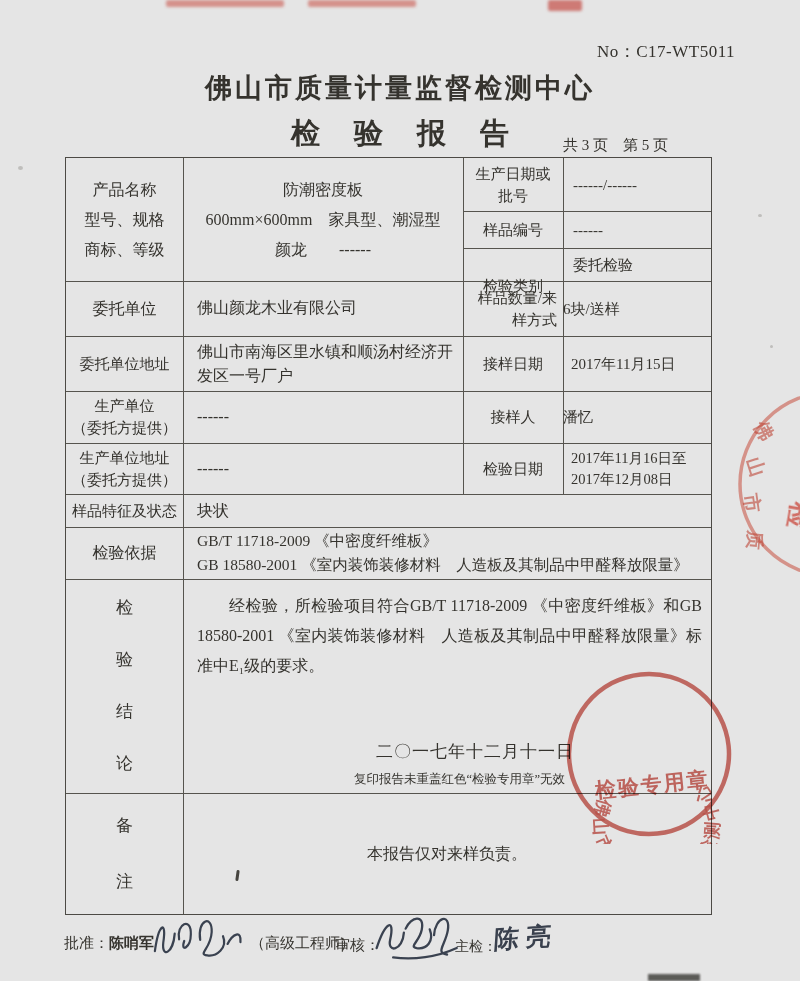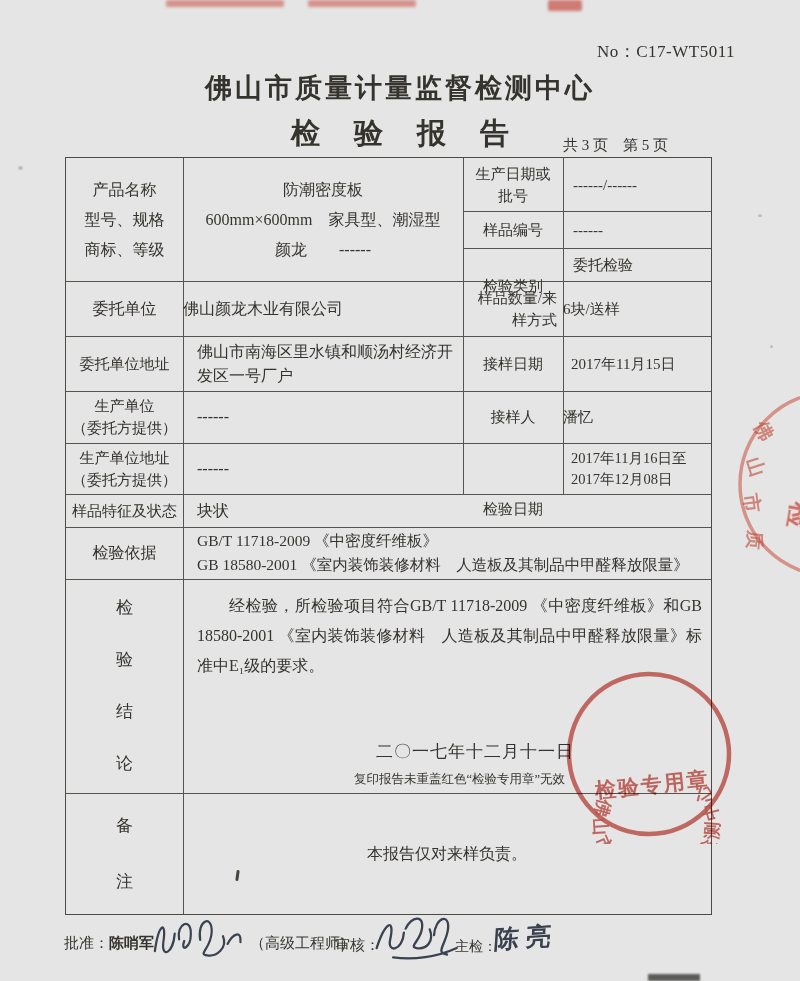--- a/index.html
+++ b/index.html
@@ -97,39 +97,39 @@
 600mm×600mm　家具型、潮湿型
 颜龙　　------</div>
     <div class="cell c-center small" style="left:397px;top:0;width:100px;height:53px;padding:0 6px;box-sizing:border-box;line-height:22px;">生产日期或批号</div>
     <div class="cell c-left small" style="left:497px;top:0;width:148px;height:53px;padding-left:10px;box-sizing:border-box;">------/------</div>
     <div class="cell c-center small" style="left:397px;top:53px;width:100px;height:37px;">样品编号</div>
     <div class="cell c-left small" style="left:497px;top:53px;width:148px;height:37px;padding-left:10px;box-sizing:border-box;">------</div>
     <div class="cell c-center small" style="left:397px;top:99px;width:100px;height:33px;margin-top:12px;">检验类别</div>
     <div class="cell c-left small" style="left:497px;top:90px;width:148px;height:33px;padding-left:10px;box-sizing:border-box;">委托检验</div>
 
     <div class="cell c-center lab" style="left:0;top:123px;width:117px;height:55px;">委托单位</div>
-    <div class="cell c-left" style="left:117px;top:123px;width:280px;height:55px;box-sizing:border-box;">佛山颜龙木业有限公司</div>
+    <div class="cell c-left" style="left:117px;top:123px;width:280px;height:55px;padding-left:14px;box-sizing:border-box;font-family:Liberation Mono, monospace;">佛山颜龙木业有限公司</div>
     <div class="cell c-center small" style="left:397px;top:123px;width:100px;height:55px;padding:0 6px;box-sizing:border-box;line-height:22px;text-align:right;">样品数量/来样方式</div>
     <div class="cell c-left small" style="left:497px;top:123px;width:148px;height:55px;box-sizing:border-box;">6块/送样</div>
 
     <div class="cell c-center small" style="left:0;top:178px;width:117px;height:55px;">委托单位地址</div>
     <div class="cell c-left" style="left:117px;top:178px;width:280px;height:55px;padding:2px 4px 2px 14px;box-sizing:border-box;line-height:24px;">佛山市南海区里水镇和顺汤村经济开发区一号厂户</div>
     <div class="cell c-center small" style="left:397px;top:178px;width:100px;height:55px;">接样日期</div>
     <div class="cell c-left small" style="left:497px;top:178px;width:148px;height:55px;padding-left:8px;box-sizing:border-box;">2017年11月15日</div>
 
     <div class="cell c-center pre small" style="left:0;top:233px;width:117px;height:52px;line-height:22px;">生产单位
 （委托方提供）</div>
     <div class="cell c-left" style="left:117px;top:233px;width:280px;height:52px;padding-left:14px;box-sizing:border-box;">------</div>
     <div class="cell c-center small" style="left:397px;top:233px;width:100px;height:52px;">接样人</div>
     <div class="cell c-left small" style="left:497px;top:233px;width:148px;height:52px;padding-left:0;box-sizing:border-box;">潘忆</div>
 
     <div class="cell c-center pre small" style="left:0;top:285px;width:117px;height:51px;line-height:22px;">生产单位地址
 （委托方提供）</div>
     <div class="cell c-left" style="left:117px;top:285px;width:280px;height:51px;padding-left:14px;box-sizing:border-box;">------</div>
-    <div class="cell c-center small" style="left:397px;top:285px;width:100px;height:51px;margin-top:40px;">检验日期</div>
+    <div class="cell c-center small" style="left:397px;top:285px;width:100px;height:51px;">检验日期</div>
     <div class="cell c-left pre" style="left:497px;top:285px;width:148px;height:51px;padding-left:8px;box-sizing:border-box;font-size:14.5px;line-height:21px;">2017年11月16日至
 2017年12月08日</div>
 
     <div class="cell c-left" style="left:117px;top:336px;width:528px;height:33px;padding-left:14px;box-sizing:border-box;">块状</div>
     <div class="cell c-center" style="left:0;top:336px;width:117px;height:33px;font-size:15px;">样品特征及状态</div>
 
     <div class="cell c-center lab" style="left:0;top:369px;width:117px;height:52px;">检验依据</div>
     <div class="cell c-left pre" style="left:117px;top:369px;width:528px;height:52px;padding-left:14px;box-sizing:border-box;font-size:15.5px;line-height:24px;">GB/T 11718-2009 《中密度纤维板》
 GB 18580-2001 《室内装饰装修材料　人造板及其制品中甲醛释放限量》</div>
 

